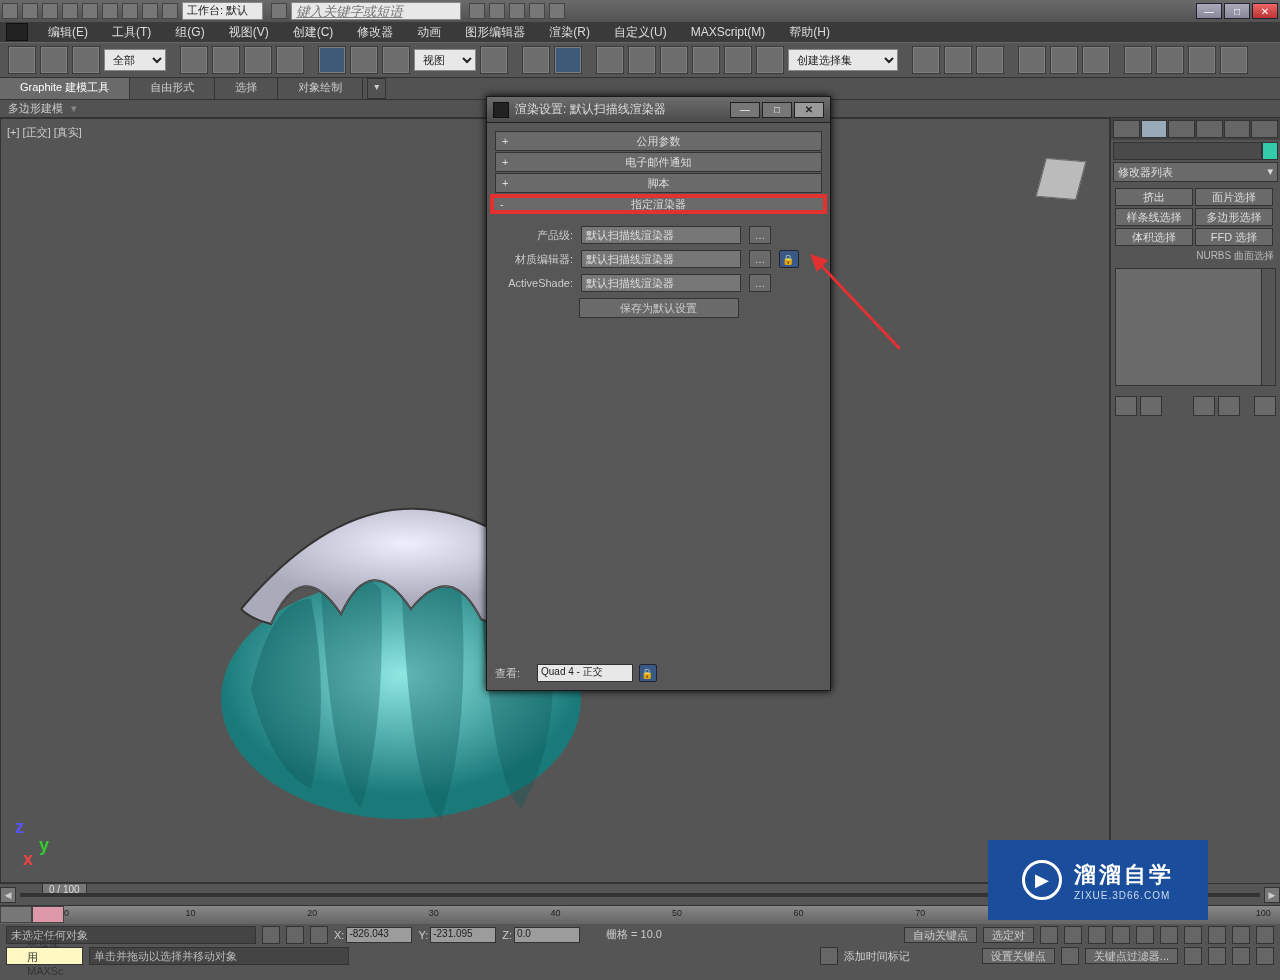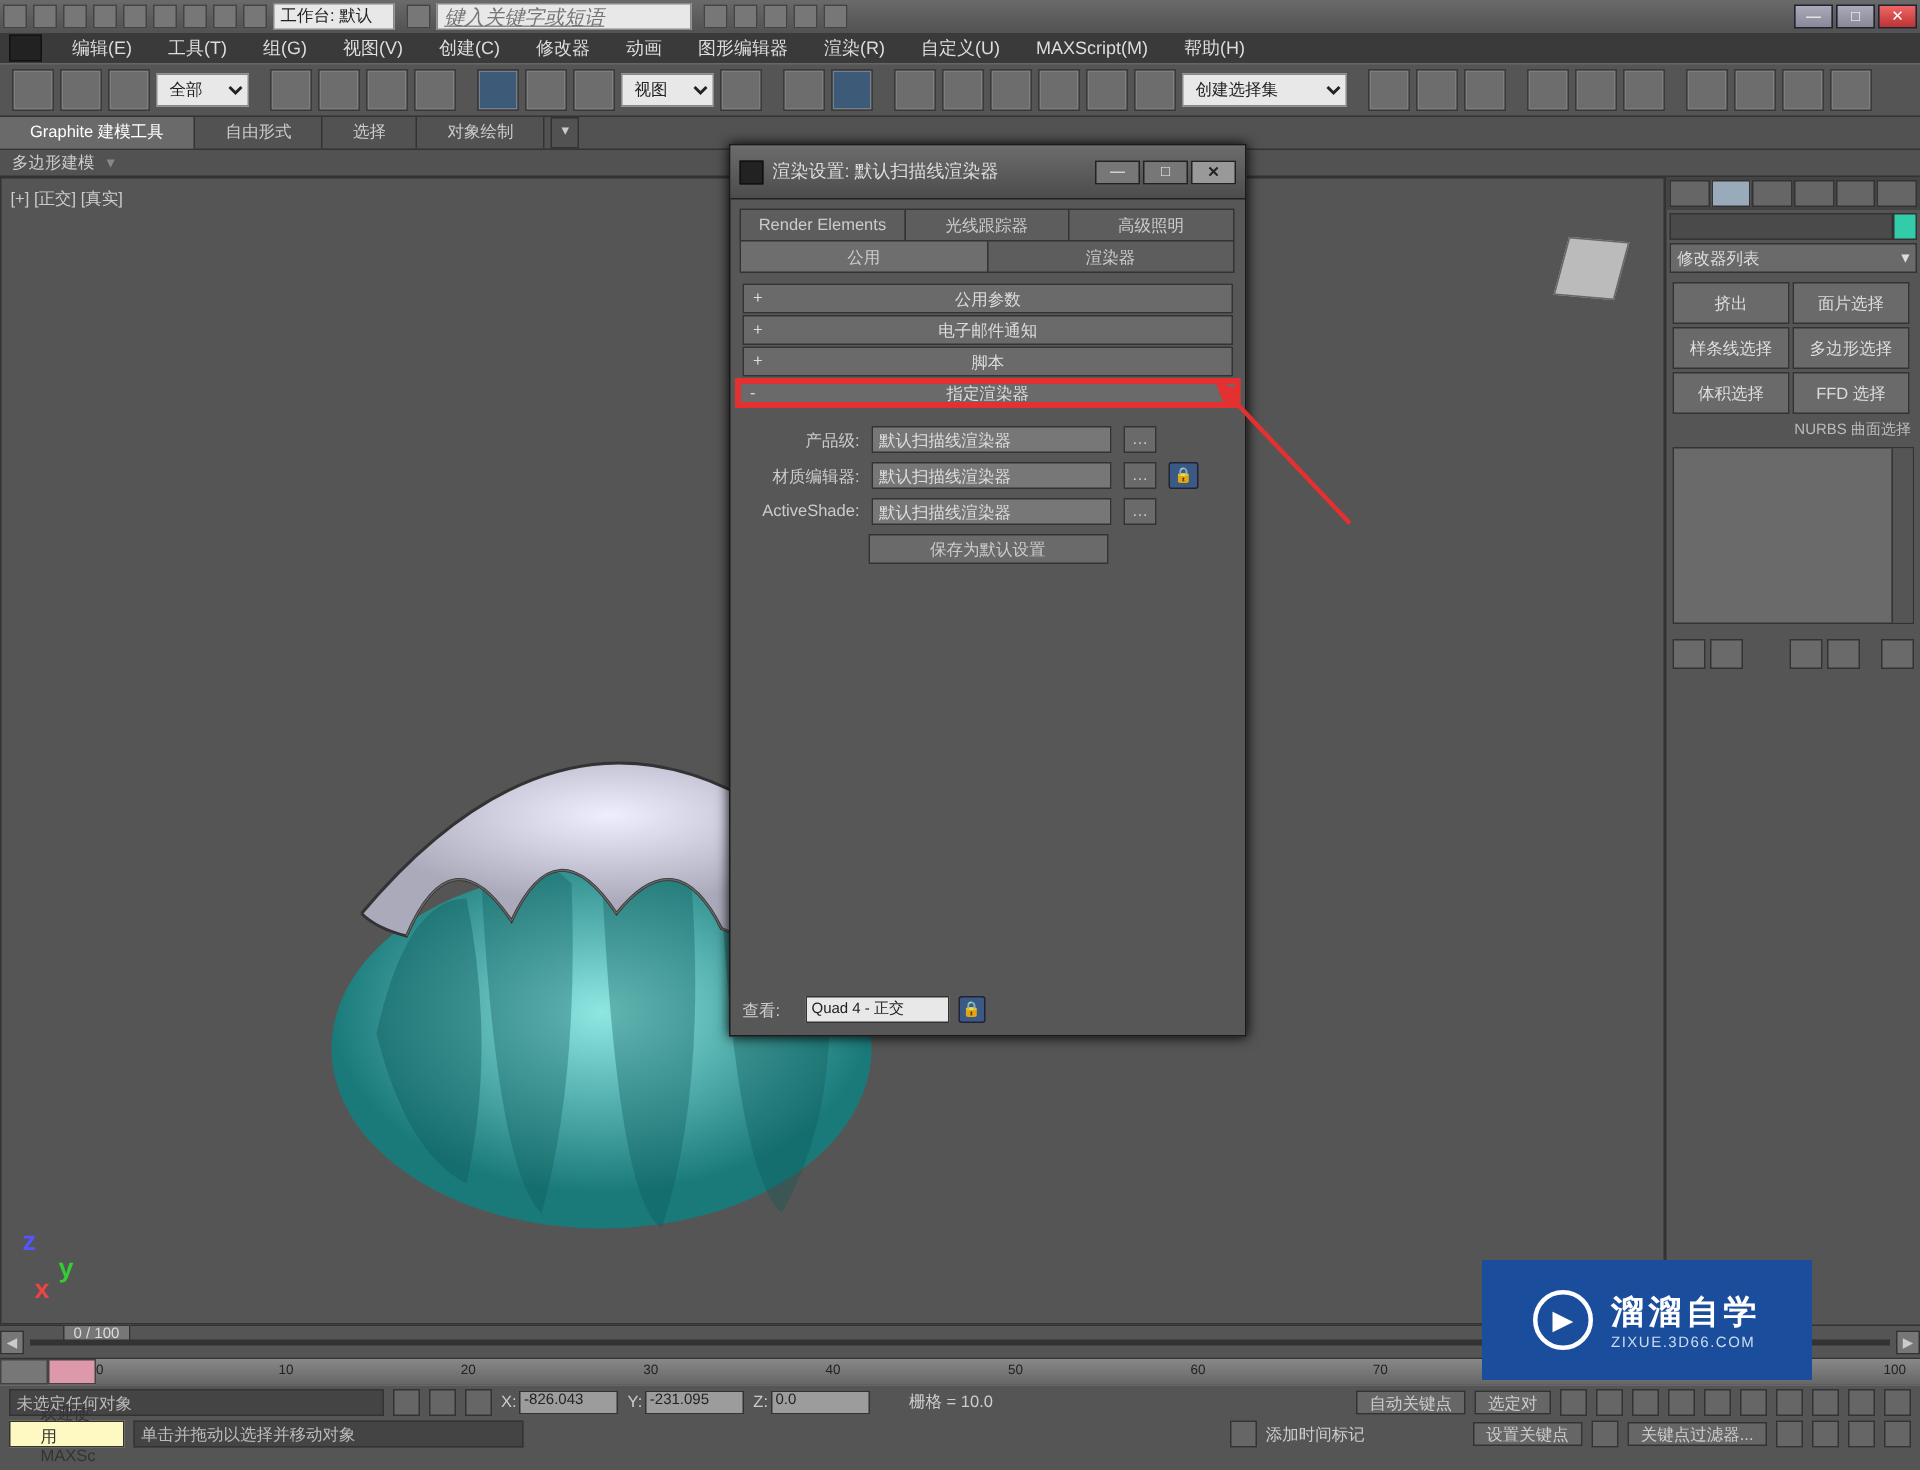--- a/index.html
+++ b/index.html
@@ -39,21 +39,21 @@
 .vp-axis .x{color:#e44;transform:translate(8px,8px);}
 .modpanel{width:170px;background:#555;border-left:1px solid #333;}
 .mp-tabs{height:22px;display:flex;gap:1px;padding:2px;background:#444;}
 .mp-tab{flex:1;height:18px;background:#666;border:1px solid #333;}
 .mp-tab.sel{background:#9ab;}
 .mp-color{height:18px;display:flex;margin:2px;}
 .mp-cname{flex:1;background:#4a4a4a;border:1px solid #333;}
 .mp-cswatch{width:16px;background:#3ca;border:1px solid #333;}
 .mp-drop{margin:2px 2px 6px 2px;height:20px;background:#6a6a6a;border:1px solid #333;color:#ddd;padding:2px 4px;display:flex;justify-content:space-between;}
 .mp-btns{display:flex;flex-wrap:wrap;gap:2px;padding:0 4px;}
-.mp-btn{width:78px;height:28px;background:#6a6a6a;border:1px solid #333;color:#ddd;font-size:11px;display:flex;align-items:center;justify-content:center;}
+.mp-btn{width:78px;height:18px;background:#6a6a6a;border:1px solid #333;color:#ddd;font-size:11px;display:flex;align-items:center;justify-content:center;}
 .mp-stack{margin:6px 4px;height:118px;background:#6a6a6a;border:1px solid #333;display:flex;}
 .mp-stack .lst{flex:1;}
 .mp-stack .sb{width:14px;background:#555;border-left:1px solid #333;}
 .mp-icorow{display:flex;gap:3px;padding:4px;}
 .mp-ico{width:22px;height:20px;background:#6a6a6a;border:1px solid #333;}
 .slider-bar{height:22px;background:#555;border-top:1px solid #333;display:flex;align-items:center;position:relative;}
 .sb-arr{width:16px;height:16px;background:#777;border:1px solid #333;color:#ccc;display:flex;align-items:center;justify-content:center;font-size:9px;}
 .sb-track{flex:1;height:4px;background:#333;margin:0 4px;position:relative;}
 .sb-lbl{position:absolute;top:-1px;left:42px;background:#777;color:#ddd;font-size:10px;padding:0 6px;border:1px solid #333;}
 .timeline{height:18px;background:linear-gradient(#888,#666);border-top:1px solid #333;display:flex;}
@@ -65,21 +65,21 @@
 .st-field{width:250px;height:18px;background:#444;border:1px solid #333;padding:1px 4px;color:#bbb;font-size:11px;}
 .st-spin{display:flex;align-items:center;gap:2px;}
 .st-spin .lab{color:#ccc;}
 .st-spin .val{width:66px;height:16px;background:#9c9c9c;color:#222;border:1px solid #333;padding:0 2px;font-size:10px;}
 .st-ico{width:18px;height:18px;background:#666;border:1px solid #333;}
 .st-btn{height:16px;padding:0 8px;background:#666;border:1px solid #333;color:#ccc;}
 .status2{height:22px;background:#555;display:flex;align-items:center;gap:6px;padding:0 6px;font-size:11px;}
 .status2 .pg{width:77px;height:18px;background:#fef9c3;border:1px solid #333;color:#333;padding:0 20px;display:flex;align-items:center;}
 
 .dlg{position:absolute;left:486px;top:96px;width:345px;height:595px;background:#575757;border:1px solid #1a1a1a;box-shadow:0 0 8px #000;z-index:50;}
-.dlg-title{height:36px;background:linear-gradient(#6c6c6c,#4c4c4c);display:flex;align-items:center;padding:0 6px;color:#ddd;font-size:12px;border-bottom:1px solid #222;}
+.dlg-title{height:26px;background:linear-gradient(#6c6c6c,#4c4c4c);display:flex;align-items:center;padding:0 6px;color:#ddd;font-size:12px;border-bottom:1px solid #222;}
 .dlg-title .icn{width:16px;height:16px;background:#222;border:1px solid #111;margin-right:6px;}
 .dlg-title .wctrl{margin-left:auto;display:flex;gap:2px;}
 .dlg-title .wbtn{width:30px;height:16px;background:#777;border:1px solid #222;color:#eee;font-size:10px;display:flex;align-items:center;justify-content:center;}
 .dlg-title .wbtn.x{background:#999;color:#222;font-weight:bold;}
 .dlg-tabs{display:flex;flex-wrap:wrap;margin:6px 6px 0 6px;}
 .dtab{height:22px;background:#5d5d5d;border:1px solid #333;color:#ccc;font-size:11px;display:flex;align-items:center;justify-content:center;margin:0 -1px -1px 0;}
 .dtab.row1{width:33.4%;}
 .dtab.row2{width:50%;}
 .dtab.act{background:#6e6e6e;}
 .dlg-body{padding:8px 8px 0 8px;}
@@ -367,27 +367,20 @@
 <div class="dlg">
   <div class="dlg-title">
     <div class="icn"></div>
     <span>渲染设置: 默认扫描线渲染器</span>
     <div class="wctrl">
       <div class="wbtn">—</div>
       <div class="wbtn">□</div>
       <div class="wbtn x">✕</div>
     </div>
   </div>
-  <div class="dlg-tabs">
-    <div class="dtab row1">Render Elements</div>
-    <div class="dtab row1">光线跟踪器</div>
-    <div class="dtab row1">高级照明</div>
-    <div class="dtab row2 act">公用</div>
-    <div class="dtab row2">渲染器</div>
-  </div>
   <div class="dlg-body">
     <div class="rollout">
         <span class="pm">+</span>
         <span class="tx">公用参数</span>
       </div>
     <div class="rollout">
         <span class="pm">+</span>
         <span class="tx">电子邮件通知</span>
       </div>
     <div class="rollout">

